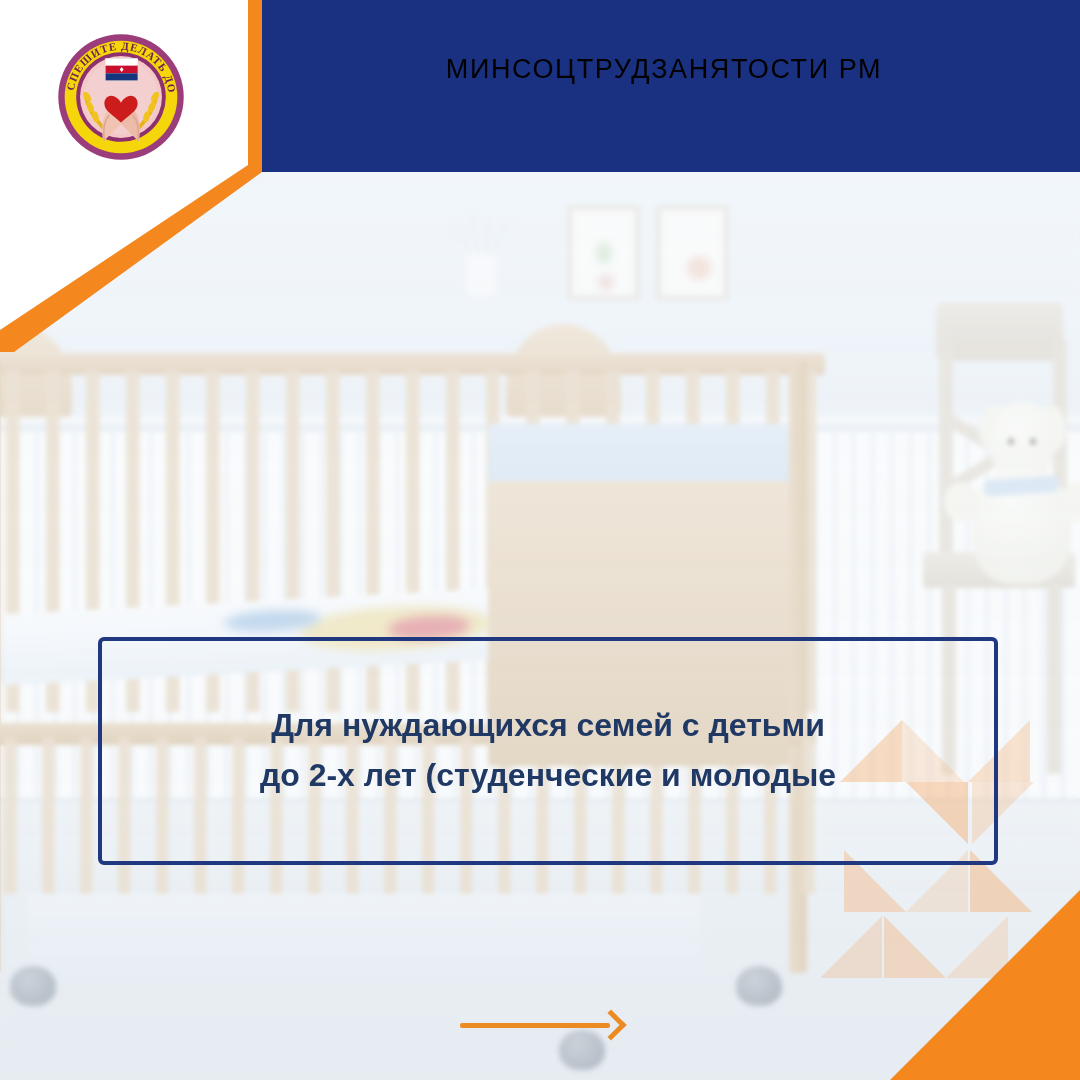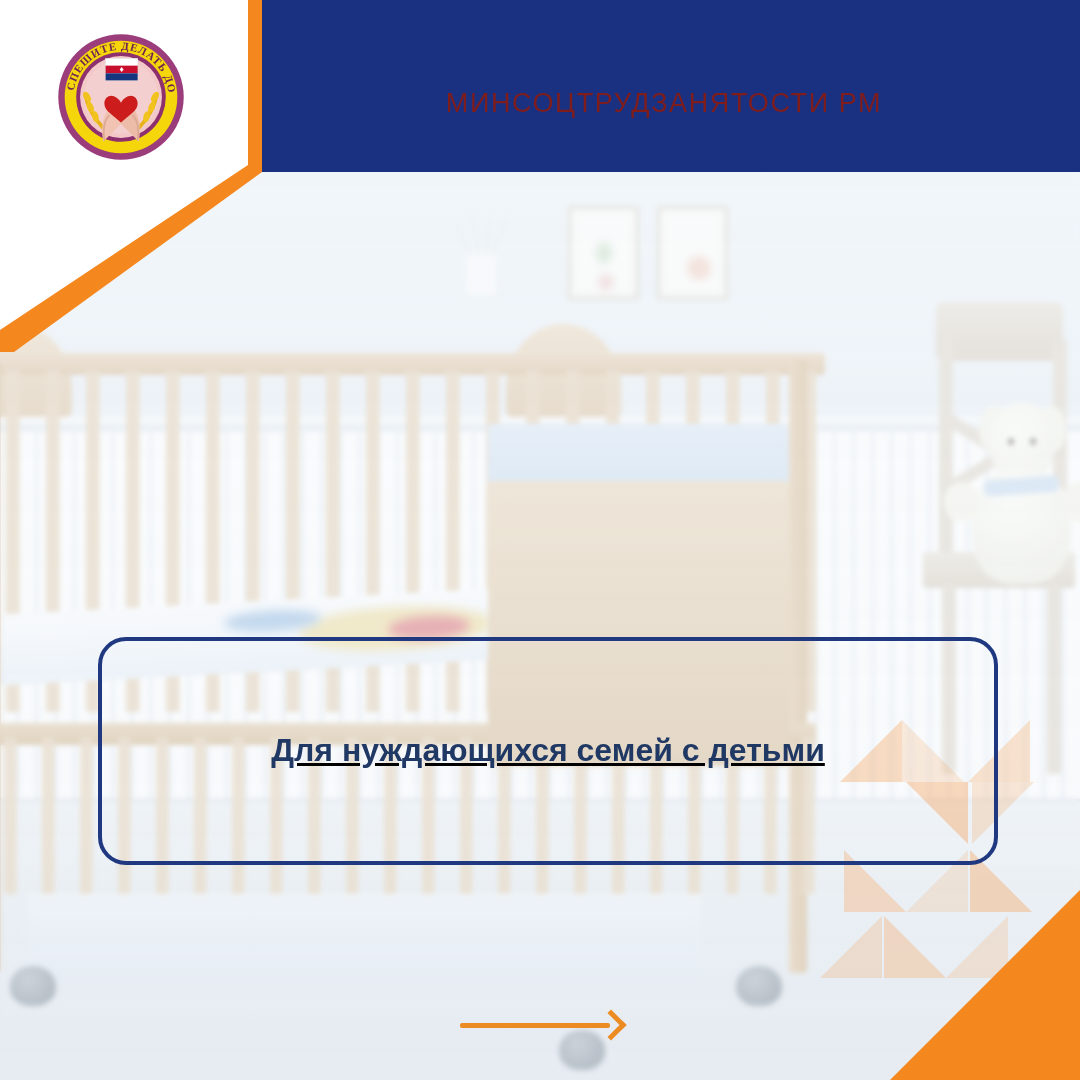--- a/index.html
+++ b/index.html
@@ -155,24 +155,23 @@
   }
 
   
   .header-blue{
     position:absolute;left:248px;top:0;width:832px;height:172px;
     background:#1A3181;
   }
   .header-title{
     position:absolute;left:248px;top:0;width:832px;height:172px;
     display:flex;align-items:center;justify-content:center;
-    color:#7f1d1d;letter-spacing:1.6px;
+    color:#000000;letter-spacing:1.6px;
     font-size:27px;font-weight:400;
     padding-bottom:34px;
-    margin-top:34px;
   }
   .header-white{
     position:absolute;left:0;top:0;width:262px;height:330px;
     background:#ffffff;
     clip-path:polygon(0 0, 262px 0, 262px 165px, 0 330px);
   }
   .header-stripe{
     position:absolute;left:0;top:0;width:266px;height:352px;
     background:#F5871F;
     clip-path:polygon(248px 0, 262px 0, 262px 172px, 14px 352px, 0 352px, 0 330px, 248px 165px);
@@ -182,22 +181,22 @@
   
   .headline{
     position:absolute;left:95px;top:338px;width:890px;
     font-size:53px;font-weight:bold;line-height:1.28;
     color:#1F3864;letter-spacing:-.2px;
   }
   .headline .hl-red{color:#9C1A1A;}
 
   .callout{
     position:absolute;left:98px;top:637px;width:900px;height:228px;
-    border:4px solid #1F3880;border-radius:28px;
-    display:flex;align-items:center;justify-content:center;text-decoration:underline;
+    border:4px solid #1F3880;border-radius:6px;
+    display:flex;align-items:center;justify-content:center;
   }
   .callout-text{
     color:#1F3864;font-size:32px;font-weight:bold;
     line-height:1.55;text-align:center;padding:0 26px;
   }
 
   
   .arrow{position:absolute;left:460px;top:1012px;width:170px;height:26px;}
   .arrow .shaft{position:absolute;left:0;top:11px;width:150px;height:5px;background:#ED8B23;border-radius:2px;}
   .arrow .head{
@@ -348,20 +347,21 @@
       <text font-family="'Liberation Serif', serif" font-size="17" font-weight="bold" fill="#6E2352" letter-spacing="1.4">
         <textPath href="#ringpath" startOffset="4%">СПЕШИТЕ ДЕЛАТЬ ДОБРО</textPath>
       </text>
     </svg>
   </div>
 
 
   <div class="callout">
     <div class="callout-text">
       <div>Для нуждающихся семей с детьми</div>
+      <div>до 2-х лет (студенческие и молодые</div>
     </div>
   </div>
 
   <div class="arrow">
     <div class="shaft"></div>
     <div class="head"></div>
   </div>
 
 </div>
 

